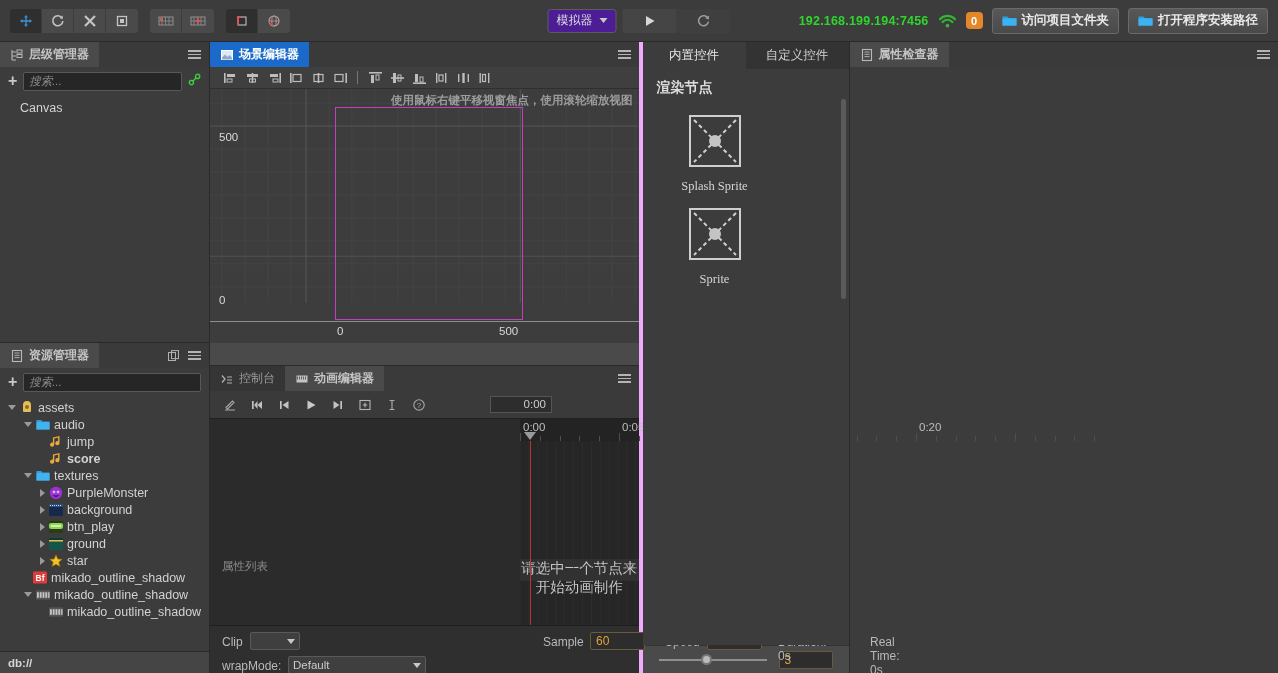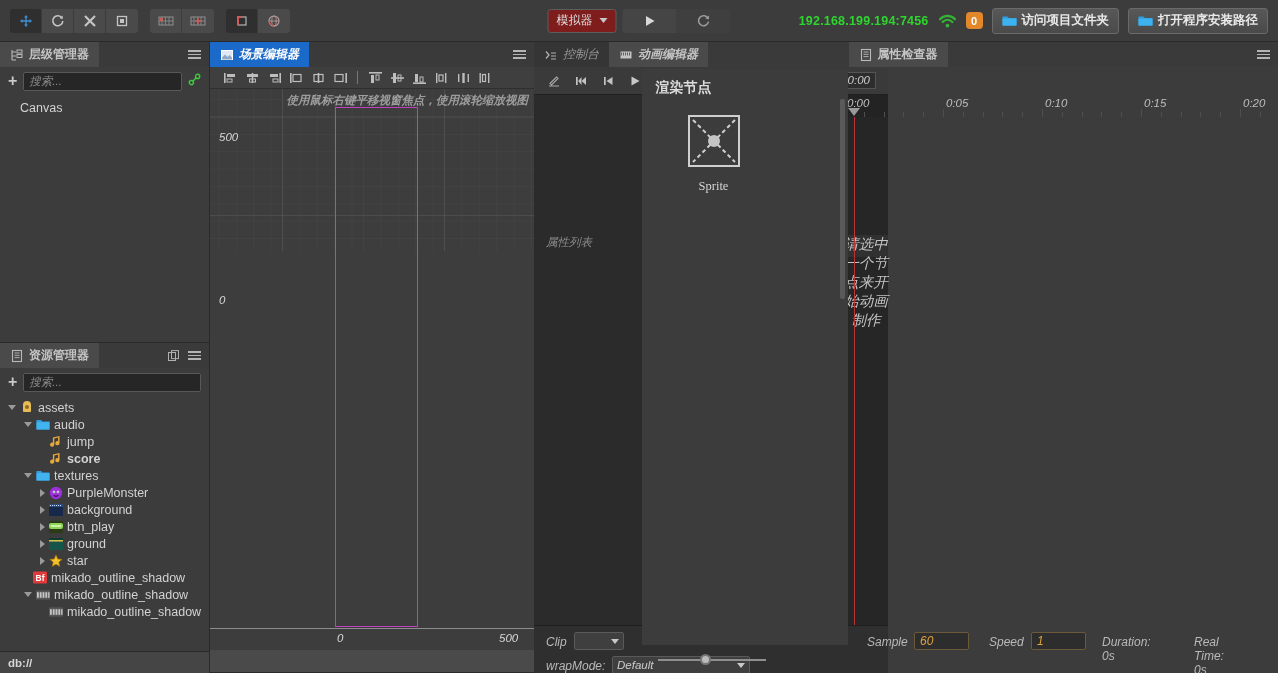--- a/index.html
+++ b/index.html
@@ -23,21 +23,21 @@
   .tbtn {
     width: 32px; height: 24px; display: flex; align-items: center; justify-content: center;
     background: #4a4a4a; border-right: 1px solid #3c3c3c; cursor: pointer;
   }
   .tgroup .tbtn:first-child { border-radius: 3px 0 0 3px; }
   .tgroup .tbtn:last-child { border-radius: 0 3px 3px 0; border-right: none; }
   .tbtn.active { background: #2f2f2f; }
   .tbtn svg { display: block; }
 
   .sim-select {
-    height: 24px; background: #7f1d1d; border: 1px solid #5c5c5c; border-radius: 3px;
+    height: 24px; background: #4c1d95; border: 1px solid #5c5c5c; border-radius: 3px;
     color: #ddd; font-size: 12px; padding: 0 8px; display: flex; align-items: center; gap: 7px;
     cursor: pointer;
   }
   .caret-d { width: 0; height: 0; border-left: 4px solid transparent; border-right: 4px solid transparent; border-top: 5px solid #c8c8c8; }
   .play-group { display: flex; margin-left: 6px; }
   .play-btn { width: 54px; height: 24px; background: #454545; display:flex; align-items:center; justify-content:center; cursor:pointer; border-radius: 3px 0 0 3px;}
   .reload-btn { width: 54px; height: 24px; background: #3f3f3f; display:flex; align-items:center; justify-content:center; cursor:pointer; border-radius: 0 3px 3px 0;}
   .center-block { position: absolute; left: 50%; transform: translateX(-50%); display: flex; align-items: center; }
 
   .right-block { margin-left: auto; display: flex; align-items: center; gap: 9px; }
@@ -84,21 +84,21 @@
   .arrow-d { width: 0; height: 0; border-left: 4px solid transparent; border-right: 4px solid transparent; border-top: 5px solid #9a9a9a; }
   .arrow-sp { width: 5px; }
 
   .assetman { flex: 1; display: flex; min-height: 0; border-top: 1px solid #2a2a2a;}
   .assettree { flex: 1; background: #3c3c3c; overflow: hidden; padding-top: 3px; font-size: 12.5px;}
   .dbbar { height: 22px; flex: 0 0 22px; background: #454545; border-top: 1px solid #2a2a2a; display: flex; align-items: center; padding: 0 8px; color: #d6d6d6; font-size: 11.5px; font-weight: bold;}
 
   .ico { width: 14px; height: 14px; display:inline-flex; align-items:center; justify-content:center; flex:0 0 14px;}
 
   
-  .centercol { flex: 1; display: flex; flex-direction: row; min-width: 0; border-right: 2px solid #f0abfc; font-style: italic;}
+  .centercol { flex: 1; display: flex; flex-direction: column; min-width: 0; border-right: 4px solid #f0abfc;}
   .scenepanel { flex: 0 0 324px; display: flex; flex-direction: column; border-bottom: 1px solid #2a2a2a;}
   .scenetoolbar { height: 22px; flex: 0 0 22px; background: #3f3f3f; display: flex; align-items: center; gap: 2px; padding: 0 10px; border-bottom: 1px solid #2f2f2f;}
   .alignbtn { width: 20px; height: 18px; display: flex; align-items: center; justify-content: center; cursor: pointer; }
   .sep-v { width: 1px; height: 13px; background: #777; margin: 0 5px; }
 
   .sceneview { flex: 1; position: relative; background: #3d3d3d; overflow: hidden; }
   .grid-canvas { position: absolute; inset: 0; }
   .hinttext { position: absolute; right: 6px; top: 4px; color: #9d9d9d; font-size: 11.5px; font-weight: bold; }
   .ruler-left { position: absolute; left: 0; top: 0; bottom: 22px; width: 30px; }
   .ruler-lbl { position: absolute; color: #d8d8d8; font-size: 11.5px; }
@@ -794,20 +794,29 @@
 
       <div class="widgetbody">
         <div class="sectitle">渲染节点</div>
         <div class="witem">
           <div class="wicon">
             <svg width="48" height="48" viewBox="0 0 48 48">
                 <path d="M3 3 L45 45 M45 3 L3 45" stroke="#cfcfcf" stroke-width="2" stroke-dasharray="4 3"></path>
                 <circle cx="24" cy="24" r="6" fill="#c4c4c4"></circle>
               </svg>
           </div>
+          <div class="wlabel">Splash Sprite</div>
+        </div>
+        <div class="witem">
+          <div class="wicon">
+            <svg width="48" height="48" viewBox="0 0 48 48">
+                <path d="M3 3 L45 45 M45 3 L3 45" stroke="#cfcfcf" stroke-width="2" stroke-dasharray="4 3"></path>
+                <circle cx="24" cy="24" r="6" fill="#c4c4c4"></circle>
+              </svg>
+          </div>
           <div class="wlabel">Sprite</div>
         </div>
         <div class="wscroll"></div>
       </div>
 
       <div class="zoomrow">
         <div class="slider">
           <div class="sknob"></div>
         </div>
         <div class="numbox" style="width:54px;">

